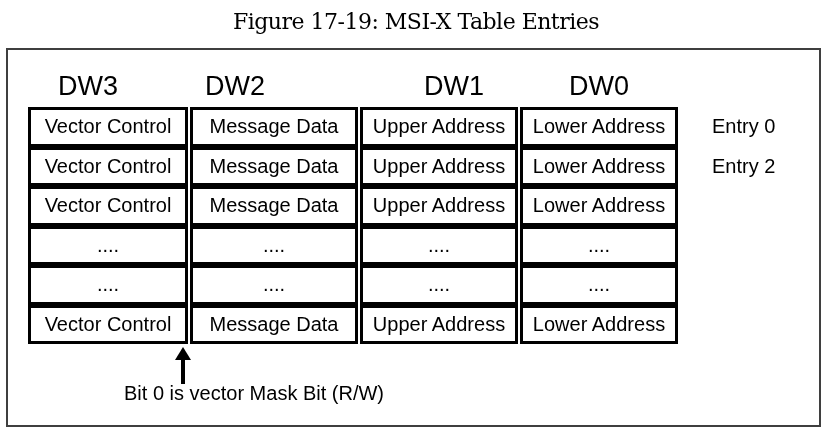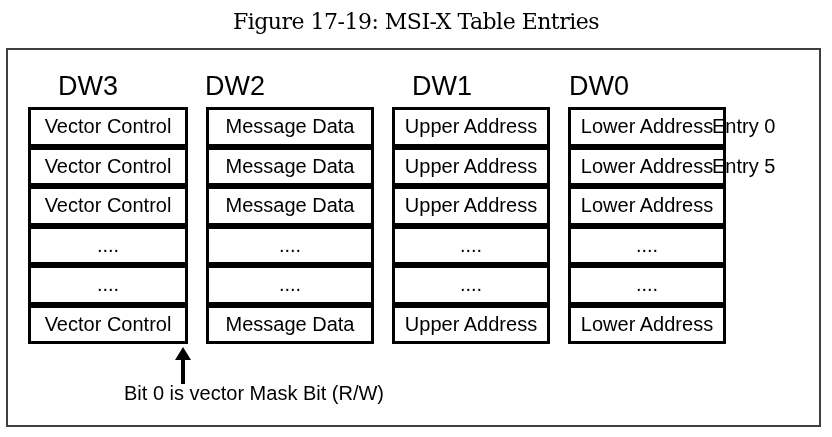--- a/index.html
+++ b/index.html
@@ -25,28 +25,28 @@
     box-sizing: border-box;
     background: #ffffff;
   }
   .dw-label {
     position: absolute; top: 74px; width: 80px;
     text-align: left; font-size: 27px; line-height: 24px;
     white-space: nowrap;
   }
   .dw3 { left: 58px; }
   .dw2 { left: 205px; }
-  .dw1 { left: 412px; }
+  .dw1 { left: 424px; }
   .dw0 { left: 569px; }
   .grid {
     position: absolute; left: 28px; top: 107px;
     display: grid;
     grid-template-columns: 160px 168px 158px 158px;
     grid-auto-rows: 39.5px;
-    column-gap: 18px;
+    column-gap: 2px;
   }
   .cell {
     border: 3px solid var(--line, #000000);
     box-sizing: border-box;
     background: #ffffff;
     display: flex; align-items: center; justify-content: center;
     font-size: 20px; white-space: nowrap;
   }
   .entries {
     position: absolute; left: 712px; top: 107px;
@@ -118,21 +118,21 @@
   <div class="cell">....</div>
 
   <div class="cell">Vector Control</div>
   <div class="cell">Message Data</div>
   <div class="cell">Upper Address</div>
   <div class="cell">Lower Address</div>
 </div>
 
 <div class="entries">
   <div class="entry">Entry 0</div>
-  <div class="entry">Entry 5</div>
+  <div class="entry">Entry 2</div>
   <div class="entry"></div>
   <div class="entry"></div>
 </div>
 
 <div class="arrow">
   <div class="arrow-head"></div>
   <div class="arrow-shaft"></div>
 </div>
 
 <div class="caption">Bit 0 is vector Mask Bit (R/W)</div>

